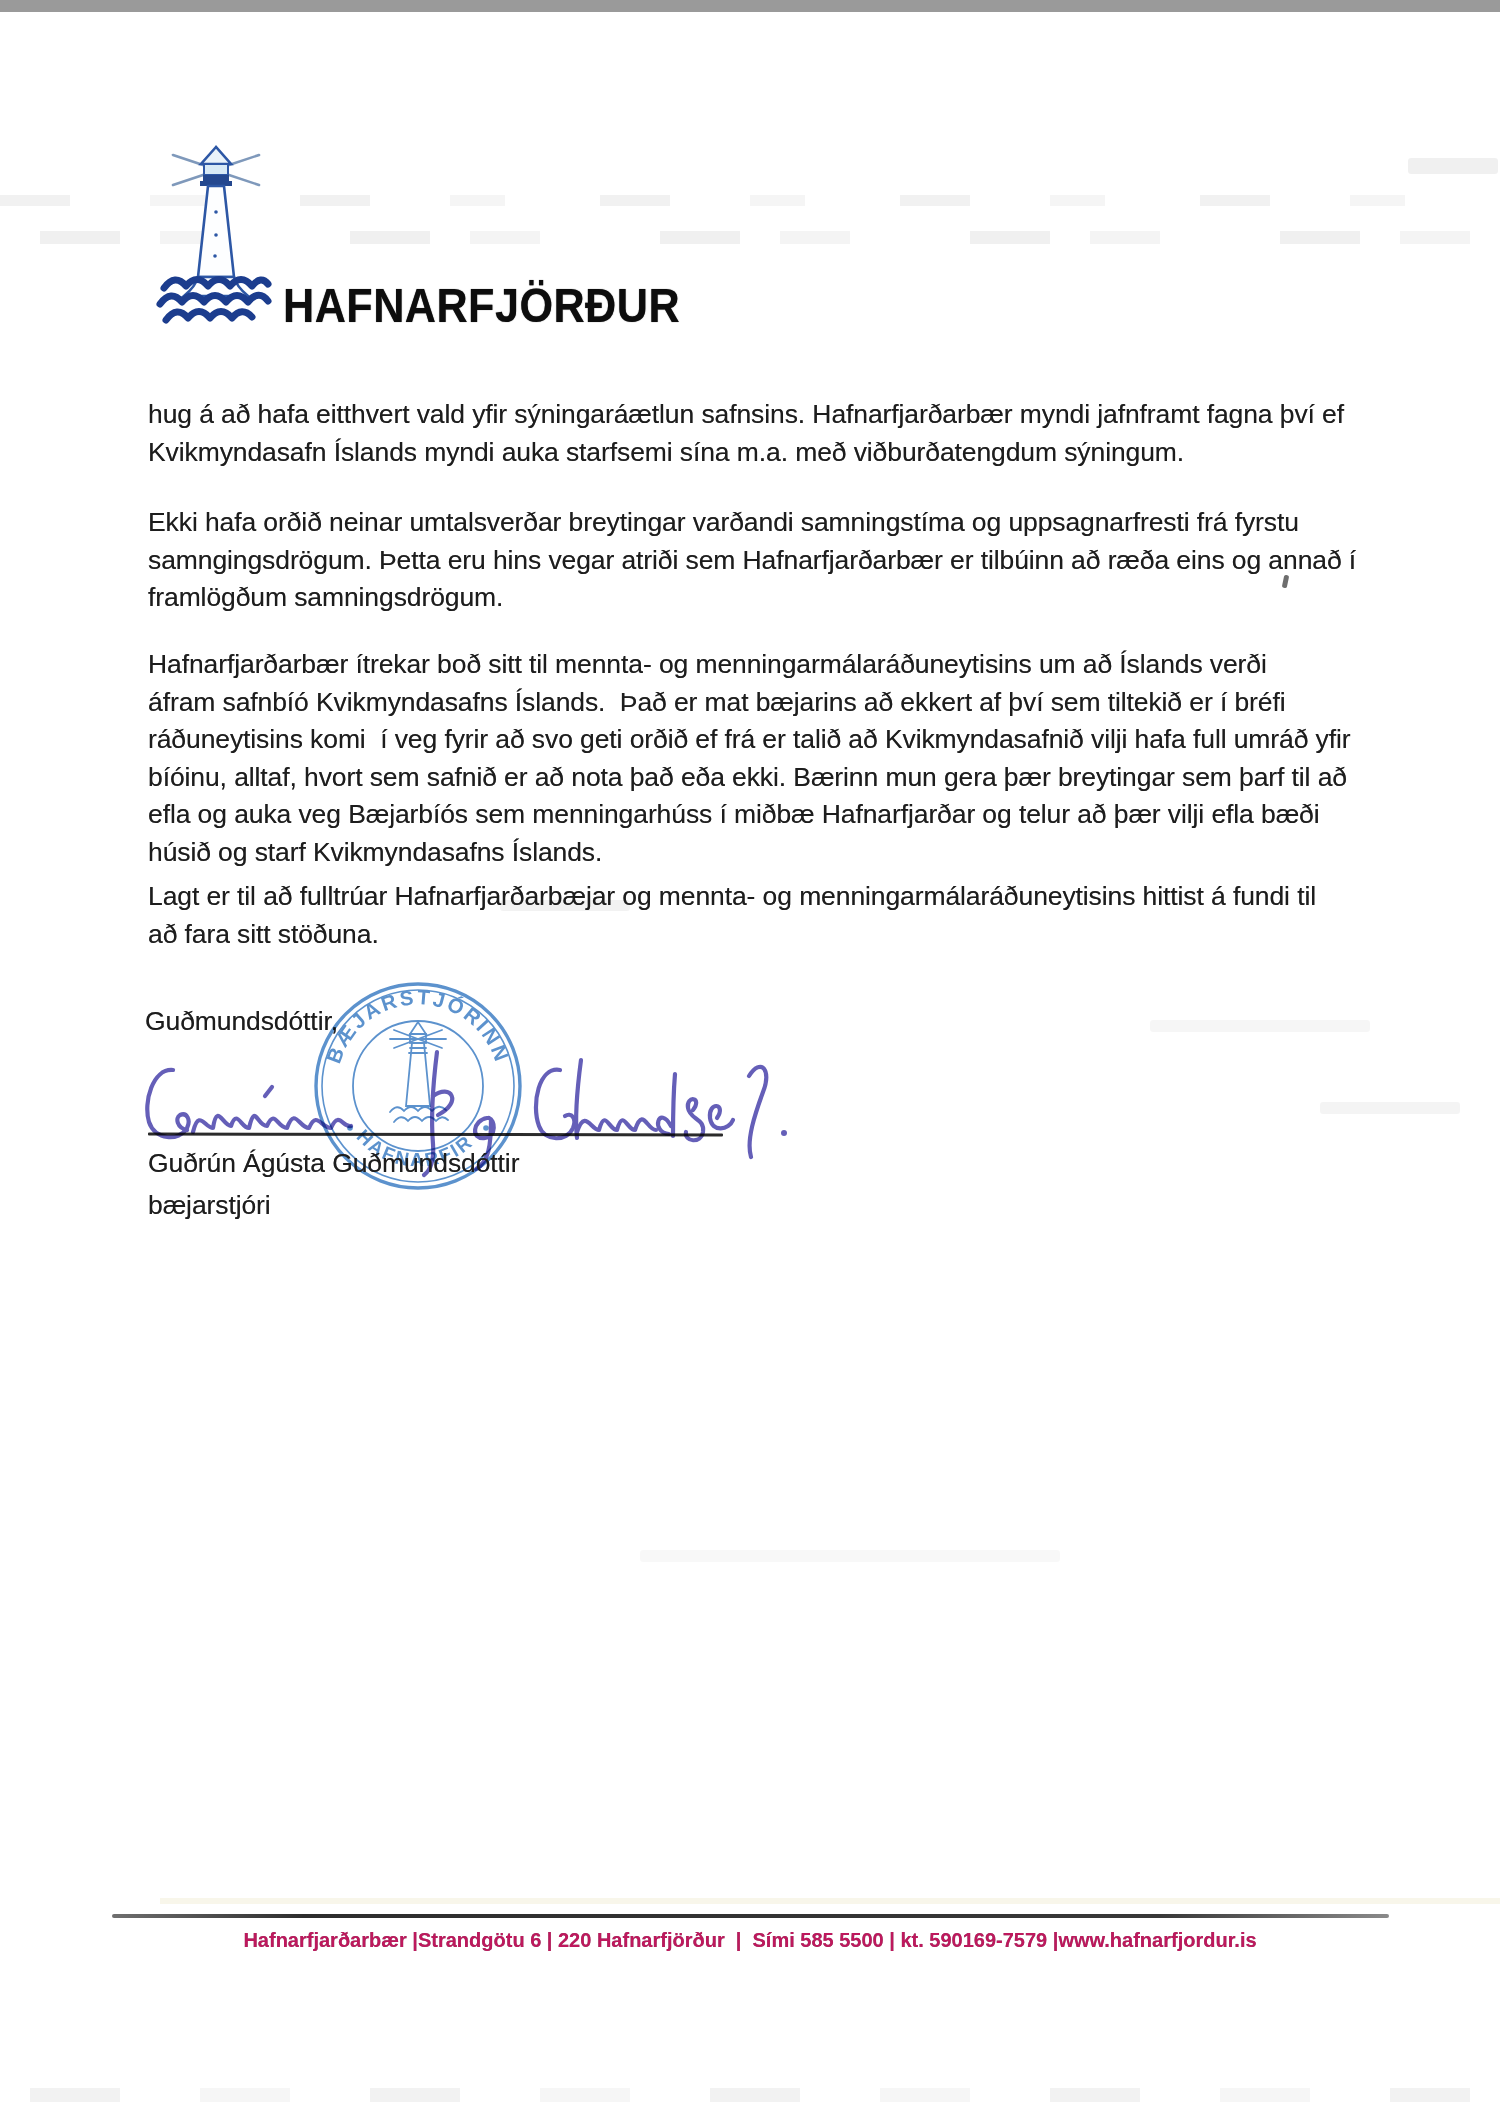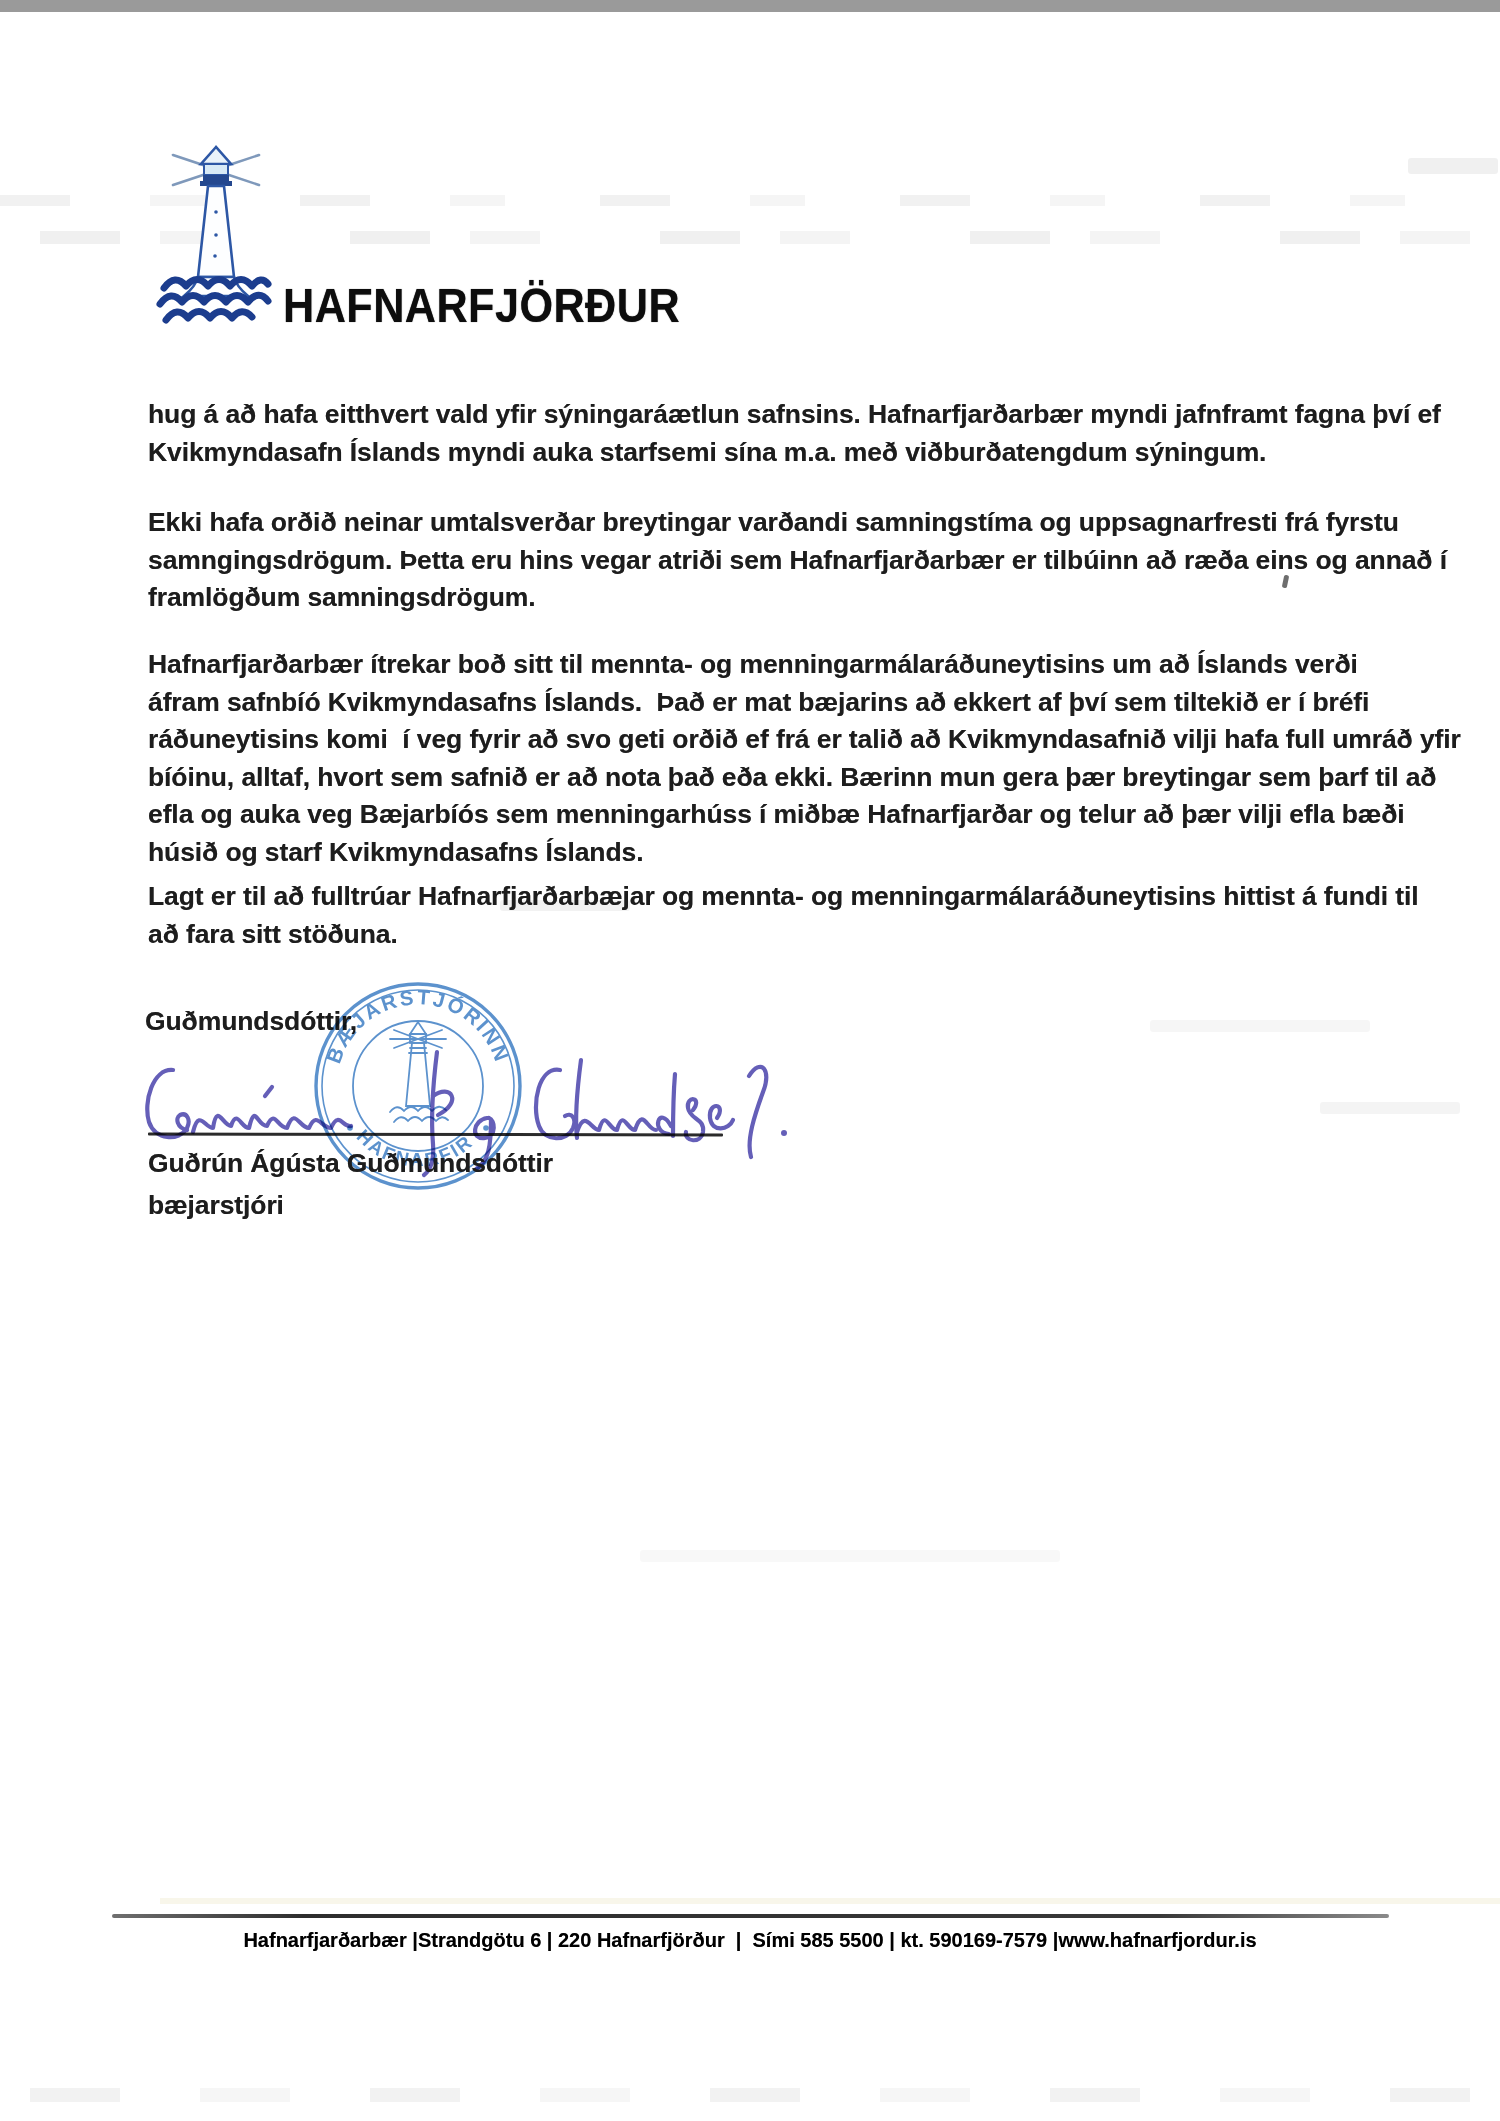--- a/index.html
+++ b/index.html
@@ -7,21 +7,21 @@
     position:relative;width:1500px;height:2121px;margin:12px auto;
     background:#ffffff;overflow:hidden;
     font-family:"Liberation Sans", sans-serif;
     color:#1c1c1c;
   }
   .abs{position:absolute;}
   
   .para{position:absolute;left:148px;}
   .para-line{
     white-space:pre-wrap;
-    font-size:26.5px;line-height:37.5px;font-weight:700;
+    font-size:26.5px;line-height:37.5px;font-weight:400;
     letter-spacing:-0.1px;color:#1d1d1d;
     text-shadow:0 0 .5px rgba(20,20,20,.55);
   }
   
   #wordmark{
     left:283px;top:266px;
     font-size:48px;font-weight:800;letter-spacing:.5px;color:#0d0d0d;
     transform:scaleX(.9);transform-origin:left top;
     text-shadow:0 0 1px rgba(0,0,0,.7);
     white-space:pre;
@@ -40,21 +40,21 @@
   #logo-svg{left:156px;top:130px;}
   
   #footer-rule{
     left:112px;top:1902px;width:1277px;height:3.5px;
     background:linear-gradient(to right,#6f6f6f,#2d2d2d 15%,#383838 82%,#8a8a8a);
     border-radius:2px;
   }
   #footer-text-wrap{left:0;top:1917px;width:1500px;text-align:center;}
   #footer-text{
     display:inline-block;white-space:pre-wrap;
-    font-size:20px;font-weight:600;color:#000000;letter-spacing:0;
+    font-size:20px;font-weight:600;color:#be185d;letter-spacing:0;
     text-shadow:0 0 .4px rgba(0,0,0,.5);
   }
   
   .noise{pointer-events:none;}
   #noise-band-1{left:0;top:183px;width:1500px;height:11px;
     background:repeating-linear-gradient(90deg,rgba(0,0,0,.055) 0 70px,transparent 70px 150px,rgba(0,0,0,.04) 150px 205px,transparent 205px 300px);}
   #noise-band-2{left:0;top:219px;width:1500px;height:13px;
     background:repeating-linear-gradient(90deg,transparent 0 40px,rgba(0,0,0,.06) 40px 120px,transparent 120px 160px,rgba(0,0,0,.045) 160px 230px,transparent 230px 310px);}
   #noise-blob-1{left:1408px;top:146px;width:90px;height:16px;background:rgba(0,0,0,.06);border-radius:3px;}
   #noise-blob-2{left:500px;top:888px;width:130px;height:11px;background:rgba(0,0,0,.05);border-radius:3px;}

